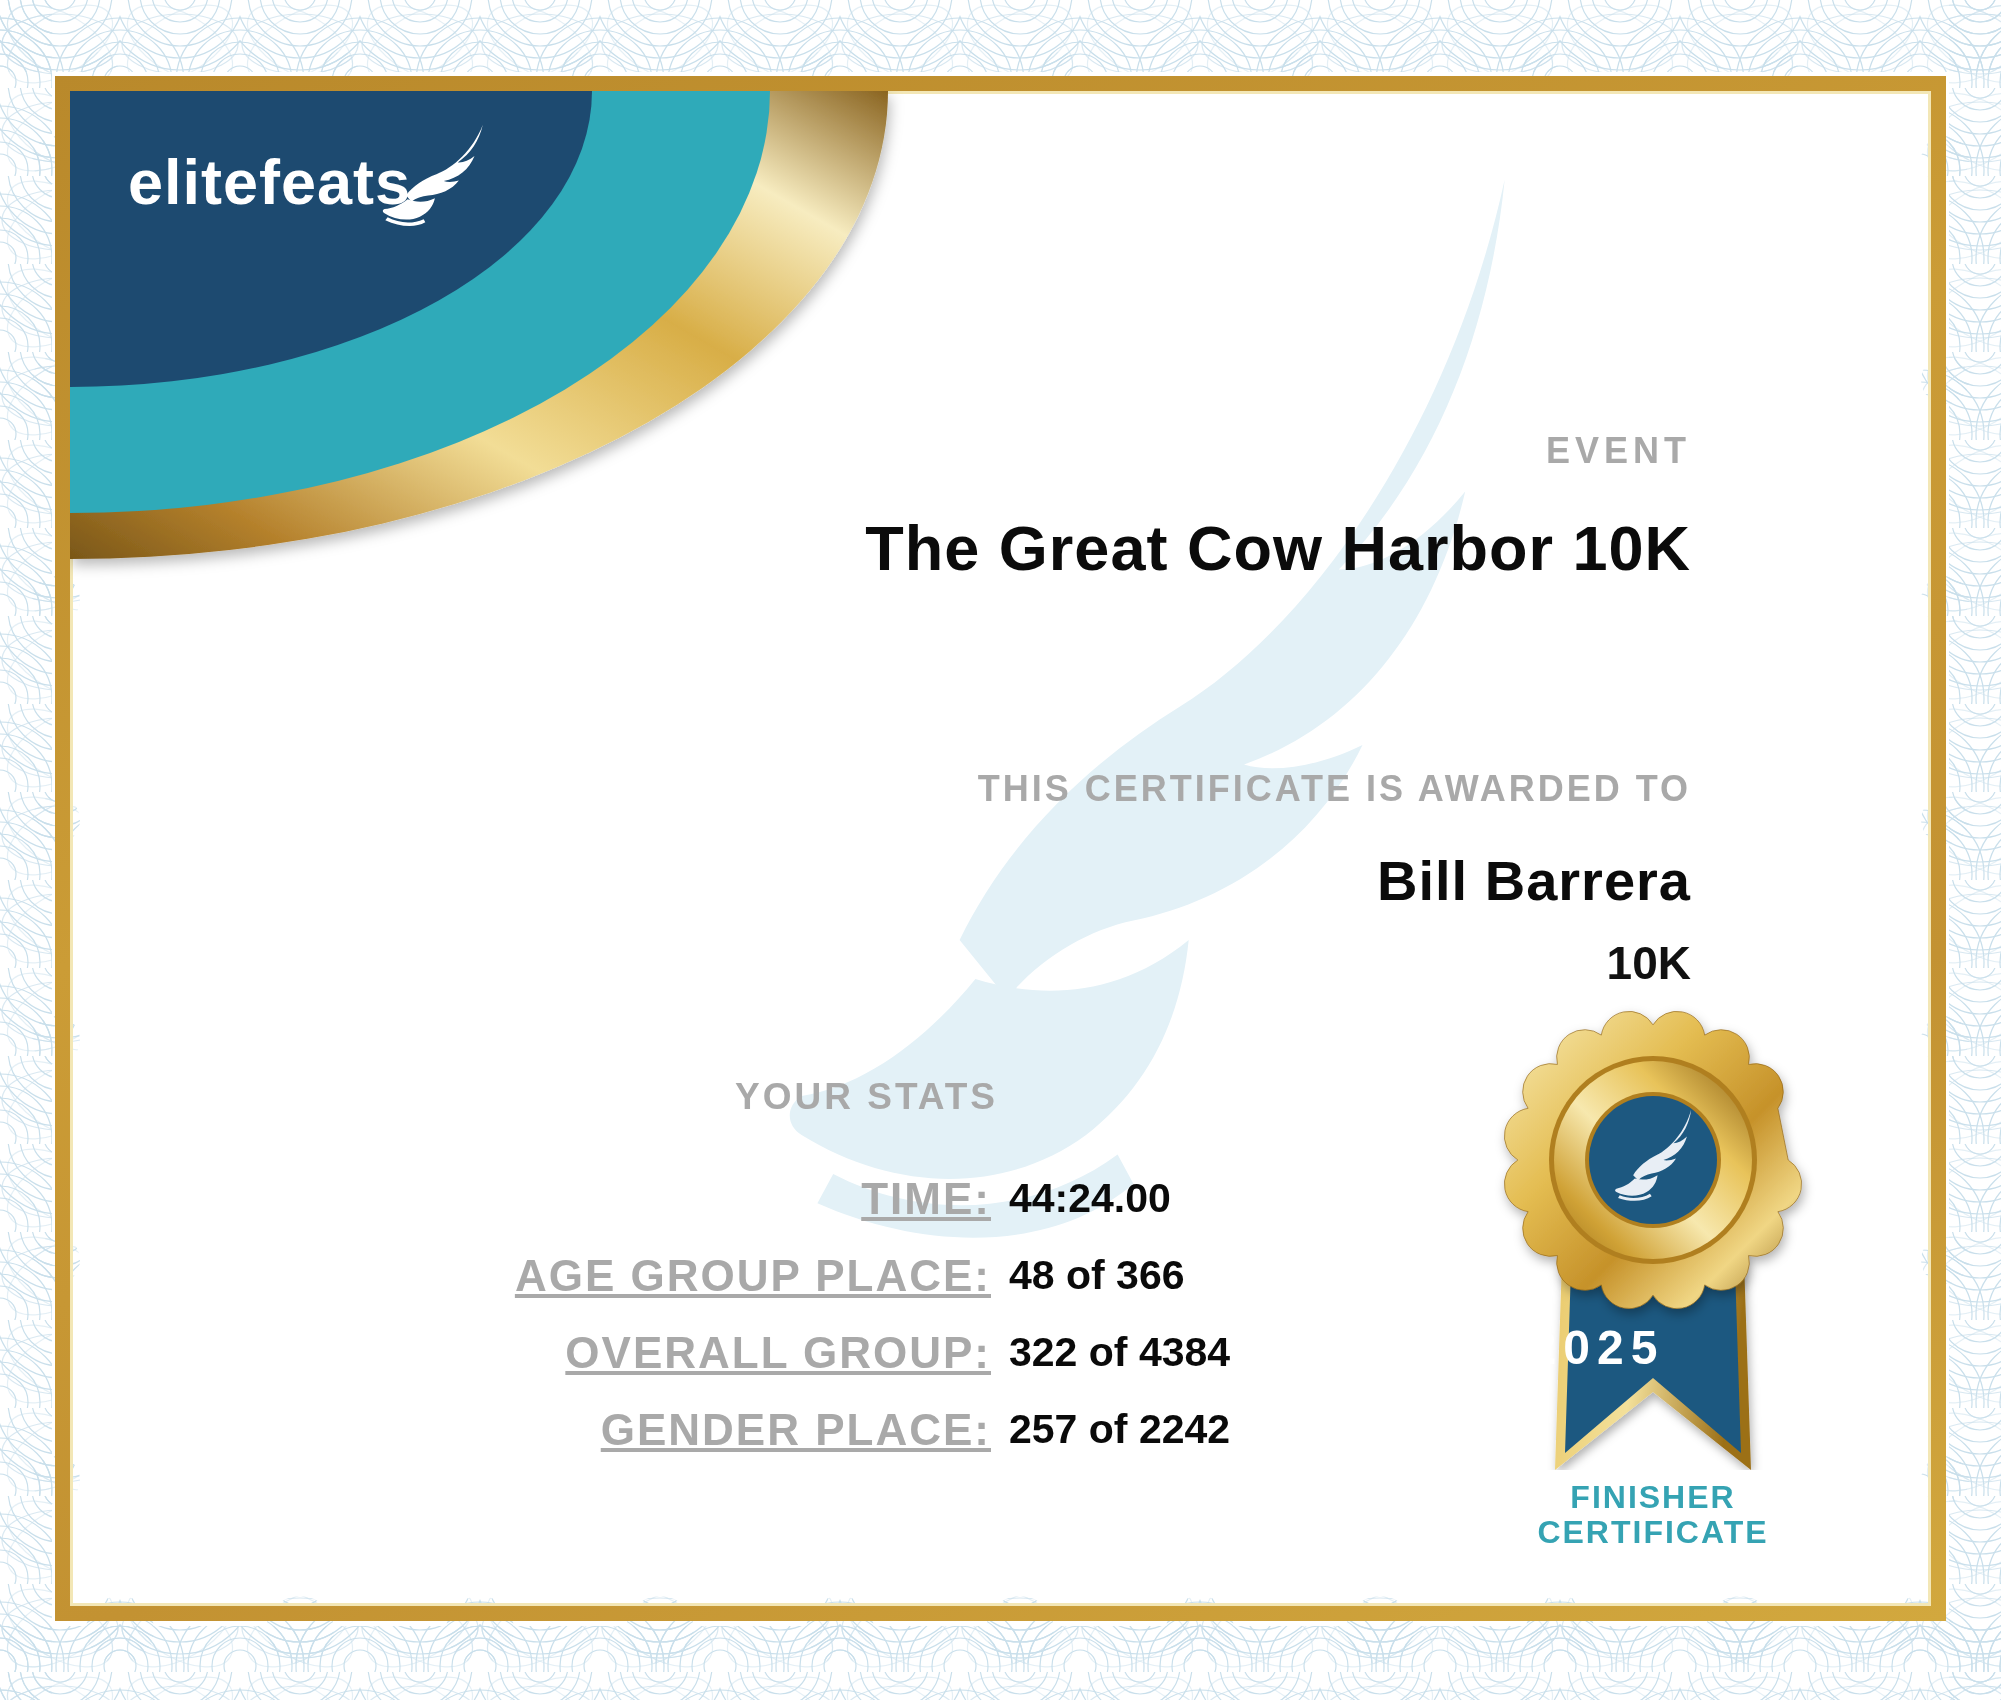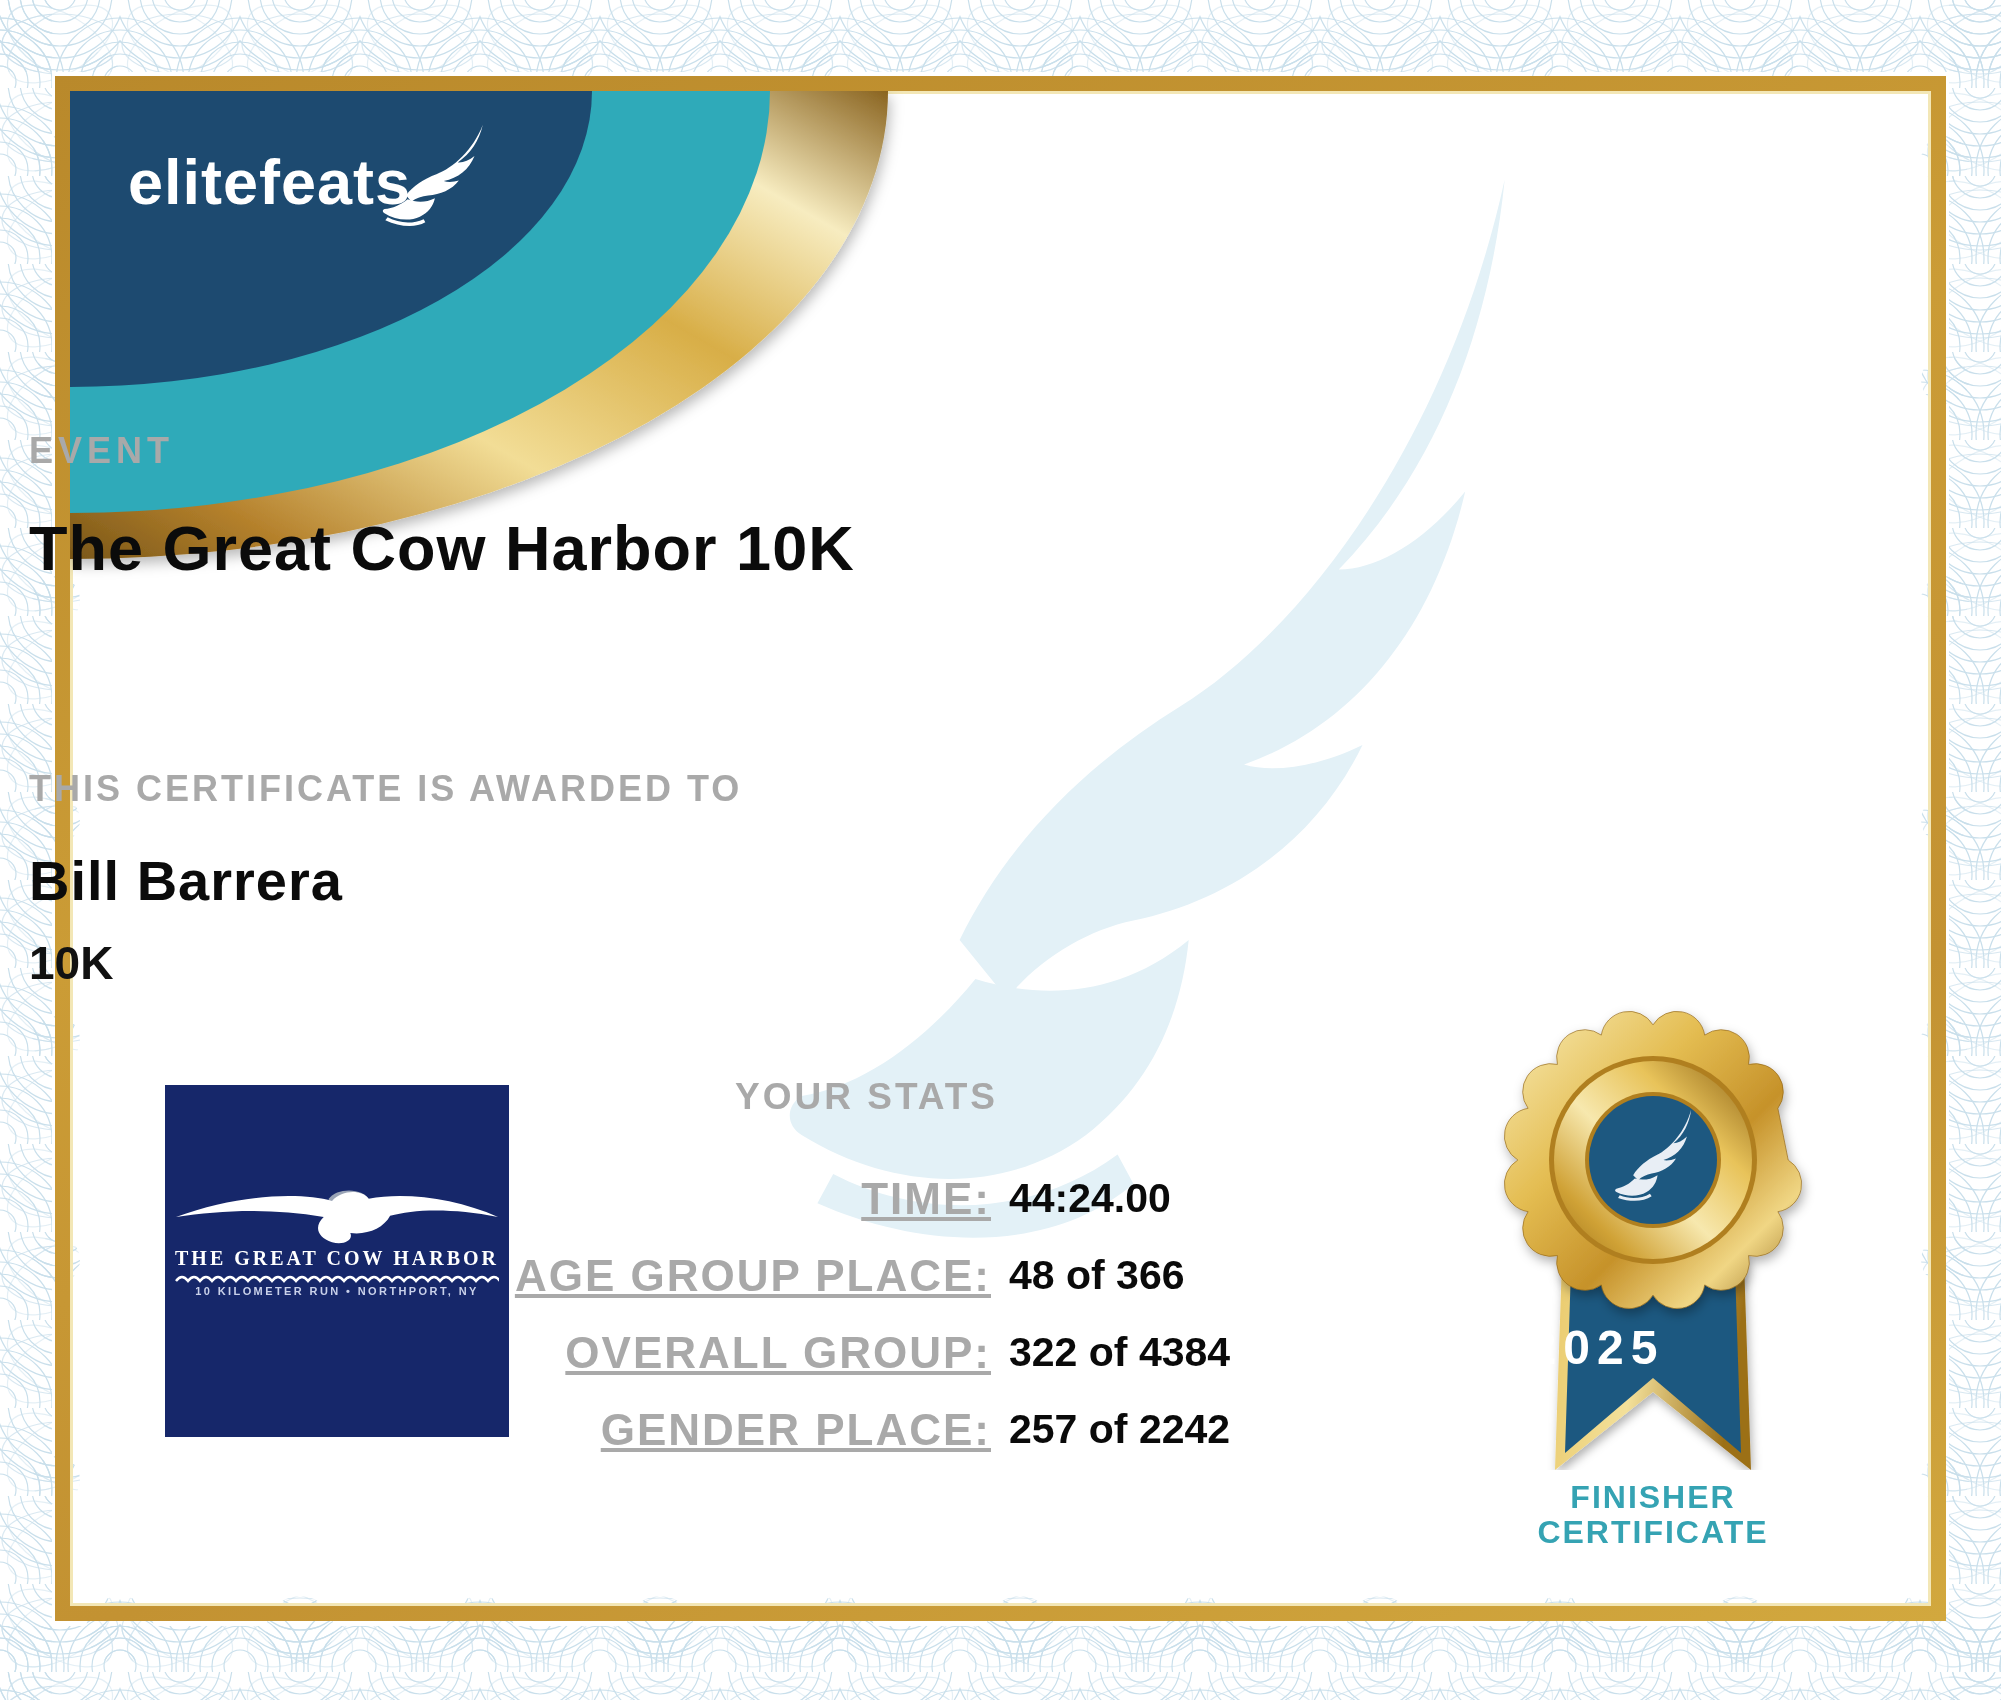--- a/index.html
+++ b/index.html
@@ -8,21 +8,21 @@
   #page *{box-sizing:border-box;}
   .abs{position:absolute;}
 
   
   #frame{left:55px;top:76px;width:1891px;height:1545px;
          border:15px solid #c39232;
          border-image:linear-gradient(160deg,#b9892b 0%,#cb9c36 40%,#c39232 70%,#d2a83e 100%) 15;
          box-shadow:inset 0 0 0 3px #f3e7b6;}
 
   
-  .row{left:0;width:1691px;text-align:left;padding-left:29px;}
+  .row{left:0;width:1691px;text-align:right;padding-left:29px;}
   #event-label{top:430px;font-size:36px;font-weight:bold;letter-spacing:5px;color:#a9a9a9;}
   #event-name{top:512px;font-size:63px;font-weight:bold;color:#0b0b0b;letter-spacing:1px;}
   #awarded-label{top:768px;font-size:36px;font-weight:bold;letter-spacing:3px;color:#a9a9a9;}
   #recipient-name{top:848px;font-size:56px;font-weight:bold;color:#0b0b0b;letter-spacing:1px;}
   #division{top:936px;font-size:46px;font-weight:700;color:#111;}
 
   #stats-heading{left:498px;width:500px;top:1076px;text-align:right;
                  font-size:37px;font-weight:bold;letter-spacing:3px;color:#a9a9a9;}
   #stats-grid{left:250px;top:1160px;width:1500px;display:grid;
               grid-template-columns:1fr 1fr;column-gap:18px;}
@@ -188,38 +188,20 @@
     <div class="srow">
       <div class="slabel">OVERALL GROUP:</div>
       <div class="svalue">322 of 4384</div>
     </div>
     <div class="srow">
       <div class="slabel">GENDER PLACE:</div>
       <div class="svalue">257 of 2242</div>
     </div>
   </div>
 
-  <div class="abs" id="event-logo">
-    <svg style="position:absolute;left:6px;top:84px" width="332" height="80" viewBox="0 0 200 70" preserveAspectRatio="none">
-      <path fill="#9aa4b6" d="M95,26 C100,16 116,16 120,28 C116,38 108,44 101,43 C97,37 95,31 95,26 Z"></path>
-      <path fill="#ffffff" d="M3,42 C40,22 78,20 97,28 C103,18 115,18 119,26
-        C142,20 172,26 197,42 C170,34 146,35 132,41 C128,52 118,58 108,56
-        C110,62 104,67 97,64 C88,60 86,50 92,42 C60,34 30,36 3,42 Z"></path>
-    </svg>
-    <div class="lg-title">THE GREAT COW HARBOR</div>
-    <svg style="position:absolute;left:10px;top:188px" width="324" height="12" viewBox="0 0 324 12">
-      <path fill="none" stroke="#ffffff" stroke-width="2.4" d="M1,8
-        q6,-8 12,0 q6,-8 12,0 q6,-8 12,0 q6,-8 12,0 q6,-8 12,0 q6,-8 12,0
-        q6,-8 12,0 q6,-8 12,0 q6,-8 12,0 q6,-8 12,0 q6,-8 12,0 q6,-8 12,0
-        q6,-8 12,0 q6,-8 12,0 q6,-8 12,0 q6,-8 12,0 q6,-8 12,0 q6,-8 12,0
-        q6,-8 12,0 q6,-8 12,0 q6,-8 12,0 q6,-8 12,0 q6,-8 12,0 q6,-8 12,0
-        q6,-8 12,0 q6,-8 12,0 q6,-8 12,0"></path>
-    </svg>
-    <div class="lg-sub">10 KILOMETER RUN • NORTHPORT, NY</div>
-  </div>
 
   <svg class="abs" style="left:1483px;top:990px" width="340" height="480" viewBox="-170 -170 340 480">
     <defs>
       <linearGradient id="rosGold" x1="0" y1="0" x2="1" y2="1">
         <stop offset="0" stop-color="#f9edb8"></stop>
         <stop offset="0.35" stop-color="#e4bd52"></stop>
         <stop offset="0.6" stop-color="#c6922a"></stop>
         <stop offset="0.8" stop-color="#f0d684"></stop>
         <stop offset="1" stop-color="#8a6014"></stop>
       </linearGradient>

